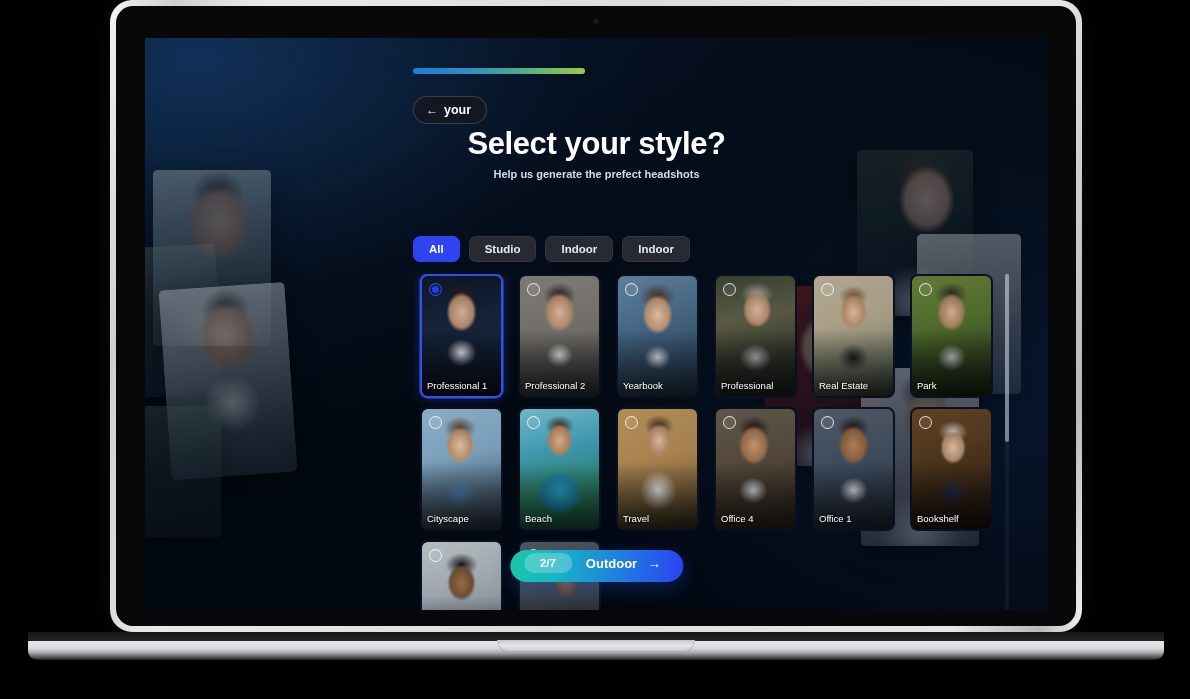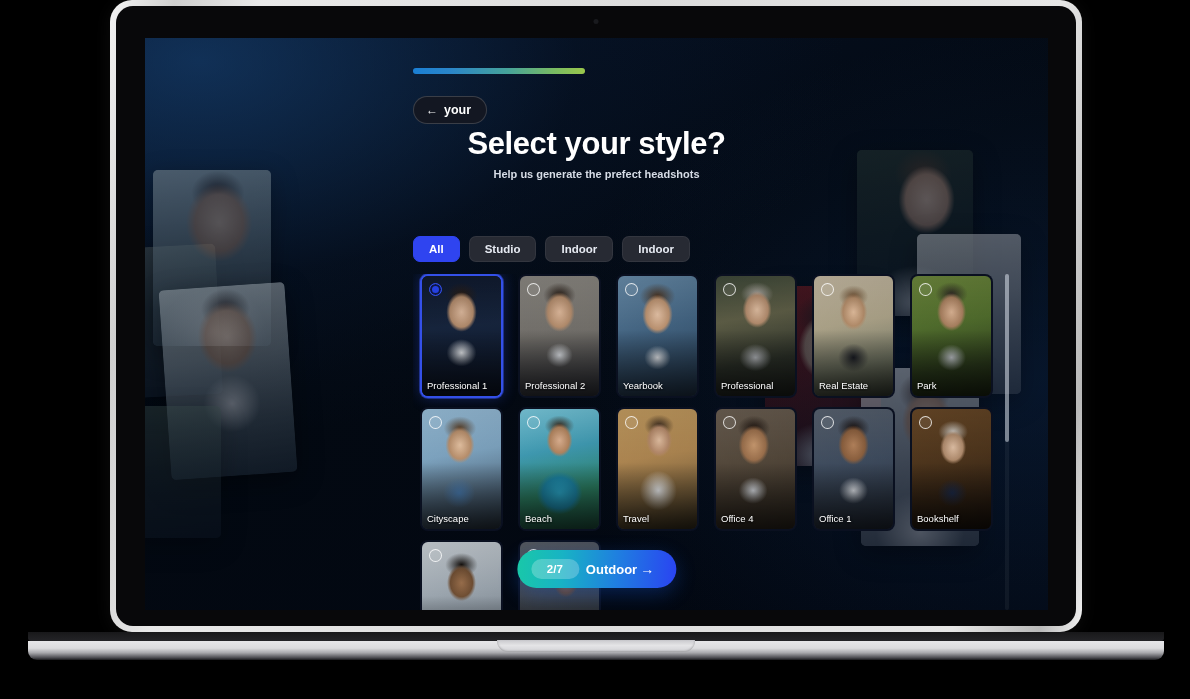--- a/index.html
+++ b/index.html
@@ -240,22 +240,22 @@
     border-radius: 3px;
     background: rgba(210,216,228,.55);
     cursor: pointer;
   }
 
   
   .continue-btn {
     position: absolute;
     left: 50%; top: 512px;
     transform: translateX(-50%);
-    display: flex; align-items: center; gap: 7px;
-    padding: 9px 22px 9px 14px;
+    display: flex; align-items: center; gap: 14px;
+    padding: 3px 22px 9px 14px;
     border-radius: 26px;
     background: linear-gradient(95deg,#19c8a8 0%,#18b3c4 28%,#1f7fe0 62%,#2a43f2 100%);
     cursor: pointer;
     box-shadow: 0 6px 20px rgba(22,90,220,.32);
   }
   .step-pill {
     padding: 4px 16px;
     border-radius: 16px;
     background: rgba(255,255,255,.24);
     color: #ffffff;

